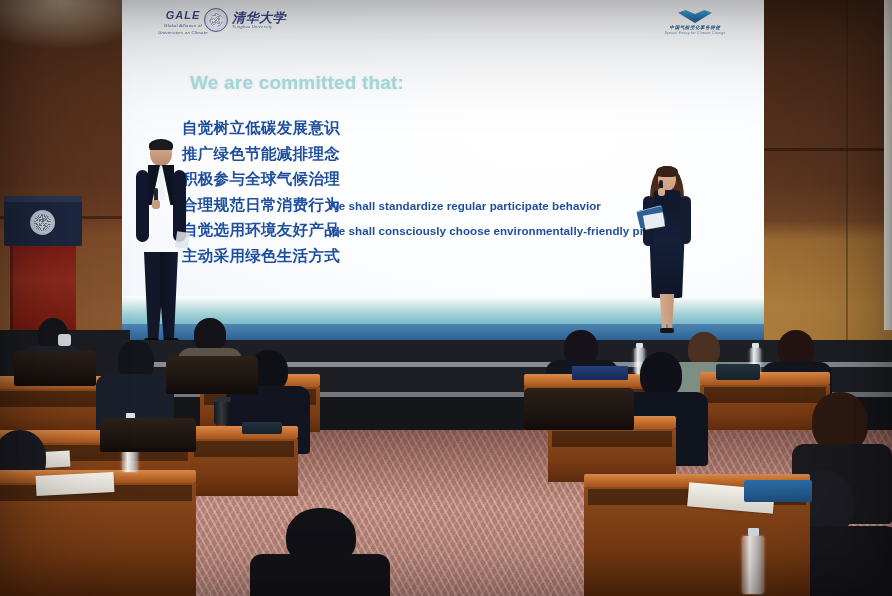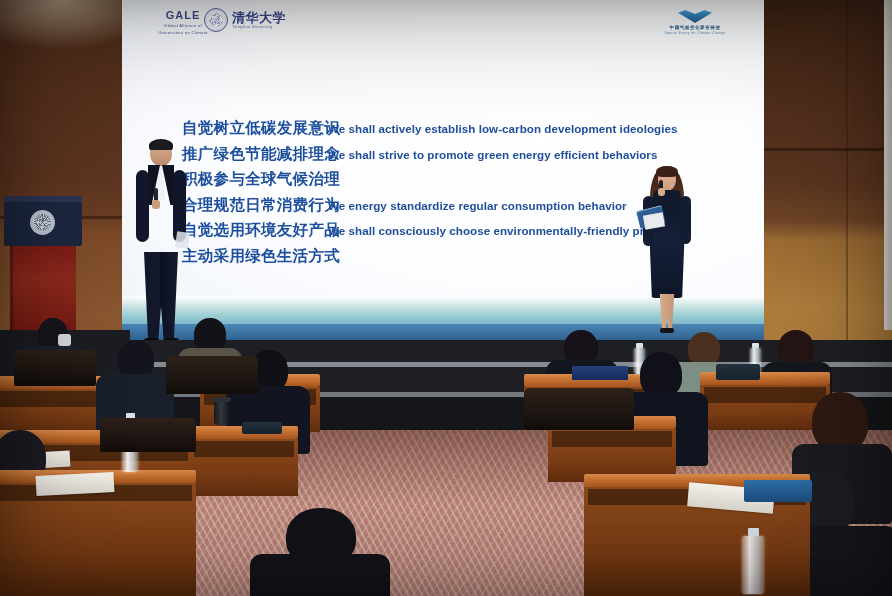--- a/index.html
+++ b/index.html
@@ -36,21 +36,21 @@
     box-shadow:0 0 18px rgba(0,0,0,.25) inset;}
   .screen-glow{position:absolute;inset:0;background:
      radial-gradient(ellipse 520px 260px at 420px 130px,rgba(255,255,255,1) 0%,rgba(252,253,255,1) 60%,rgba(243,246,250,1) 100%);}
   .screen-band{position:absolute;left:0;bottom:0;width:642px;height:44px;
     background:linear-gradient(180deg,#ffffff 0%,#d9eaea 18%,#9fd0d4 42%,#79b4cc 68%,#4f89b7 100%);}
   .screen-band2{position:absolute;left:0;bottom:0;width:642px;height:16px;
     background:linear-gradient(180deg,#4c86b5,#2e6190);}
 
   
   .slide-logos{position:absolute;left:0;top:0;width:642px;height:52px;}
-  .logo{position:absolute;opacity:.92;}
+  .logo{position:absolute;opacity:.92;font-style:italic;}
   .logo-gale{left:30px;top:10px;width:62px;text-align:center;color:#2f3f7a;}
   .logo-gale .lg-main{font-size:11px;font-weight:700;letter-spacing:1px;line-height:11px;}
   .logo-gale .lg-sub{font-size:4.2px;letter-spacing:.3px;line-height:5px;margin-top:2px;color:#3b4b86;}
   .logo-tsinghua{left:82px;top:8px;width:86px;display:flex;align-items:center;gap:4px;}
   .th-seal{width:22px;height:22px;border-radius:50%;border:1.4px solid #4a5aa0;
     background:radial-gradient(circle at 50% 50%,#fff 40%,#dde2f2 72%,#fff 100%);position:relative;flex:0 0 auto;}
   .th-seal::before{content:"";position:absolute;left:4px;top:4px;right:4px;bottom:4px;border-radius:50%;
     background:repeating-conic-gradient(from 0deg,#5f6fae 0deg 5deg,transparent 5deg 11deg);opacity:.55;}
   .th-wordmark{color:#2b3b82;font-size:13px;font-weight:700;letter-spacing:.5px;line-height:13px;
     font-family:"DejaVu Sans","Liberation Sans",sans-serif;}
@@ -207,36 +207,35 @@
         </div>
       </div>
 
       <div class="logo logo-right">
         <div class="lr-mark"></div>
         <div class="lr-t1">中国气候变化事务特使</div>
         <div class="lr-t2">Special Envoy for Climate Change</div>
       </div>
     </div>
 
+    <div class="slide-title">We are committed that:</div>
 
     <div class="slide-body">
       <div class="b-row">
         <div class="b-cn">自觉树立低碳发展意识</div>
-        <div class="b-en">We shall actively establish low-carbon development ideologies</div>
       </div>
       <div class="b-row">
         <div class="b-cn">推广绿色节能减排理念</div>
-        <div class="b-en">We shall strive to promote green energy efficient behaviors</div>
       </div>
       <div class="b-row">
         <div class="b-cn">积极参与全球气候治理</div>
       </div>
       <div class="b-row">
         <div class="b-cn">合理规范日常消费行为</div>
-        <div class="b-en">We energy standardize regular consumption behavior</div>
+        <div class="b-en">We shall standardize regular participate behavior</div>
       </div>
       <div class="b-row">
         <div class="b-cn">自觉选用环境友好产品</div>
         <div class="b-en">We shall consciously choose environmentally-friendly pro</div>
       </div>
       <div class="b-row">
         <div class="b-cn">主动采用绿色生活方式</div>
       </div>
     </div>
 

